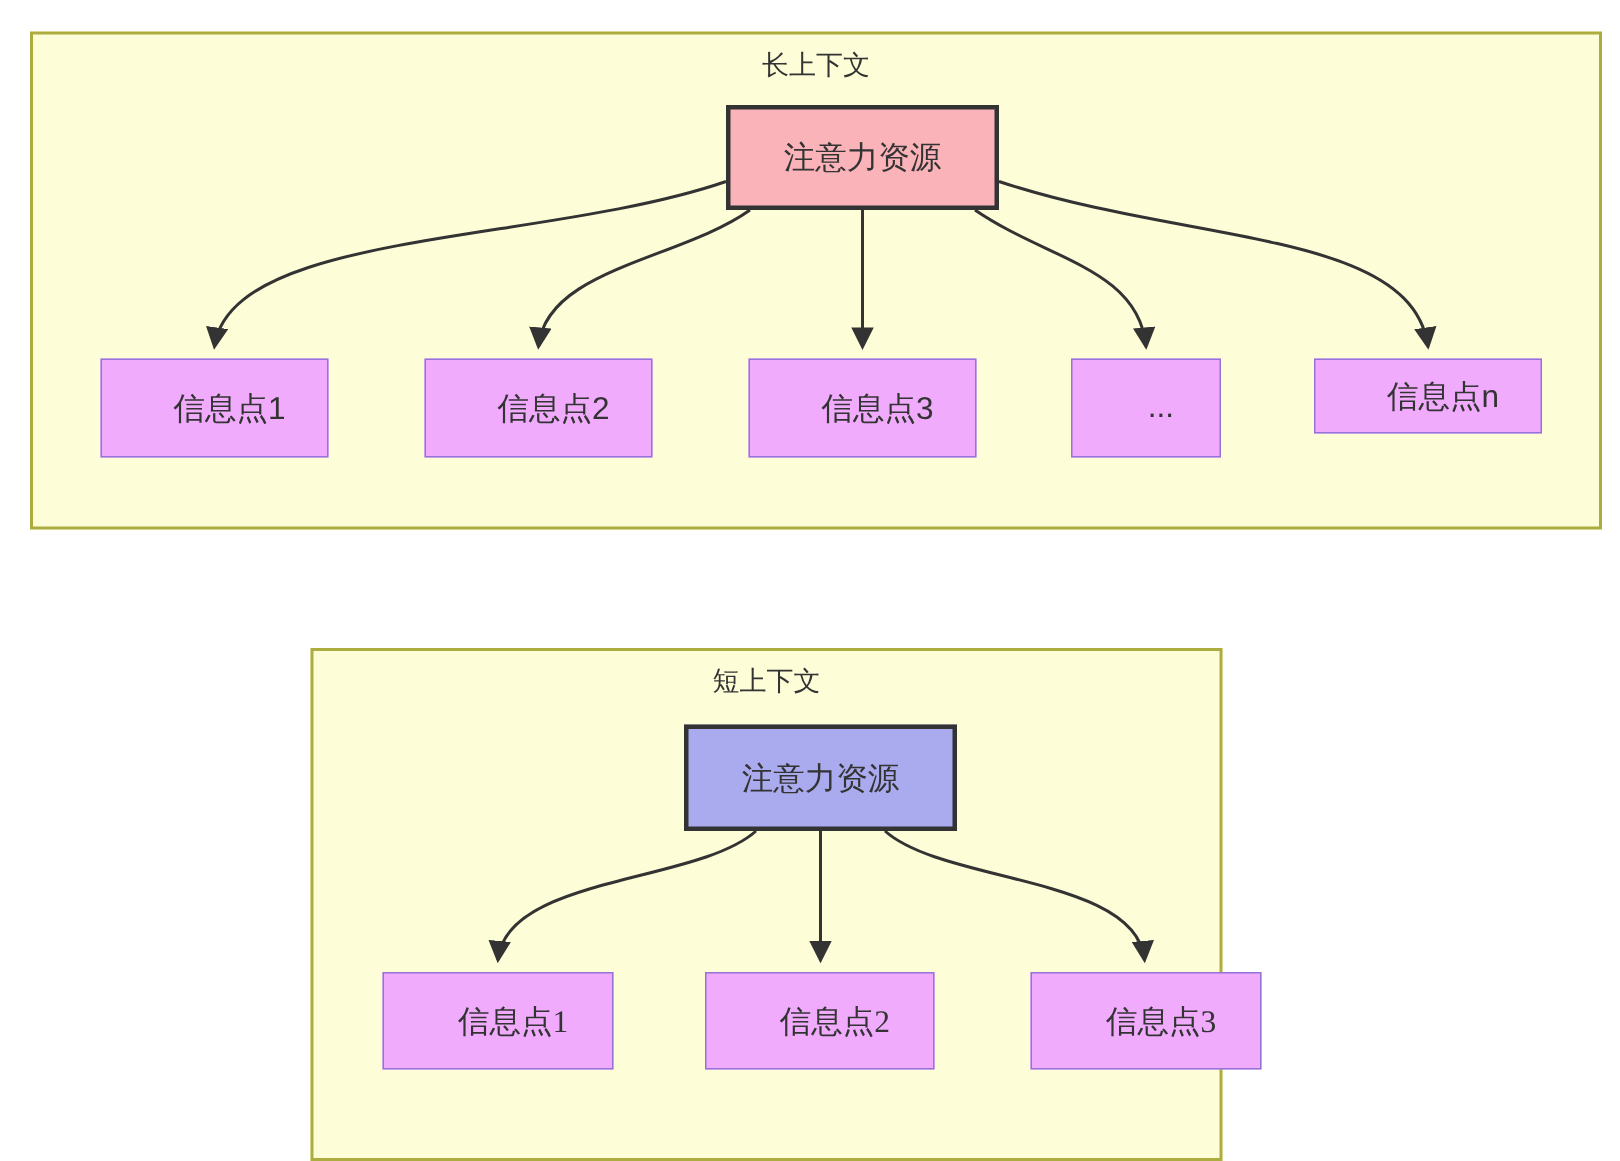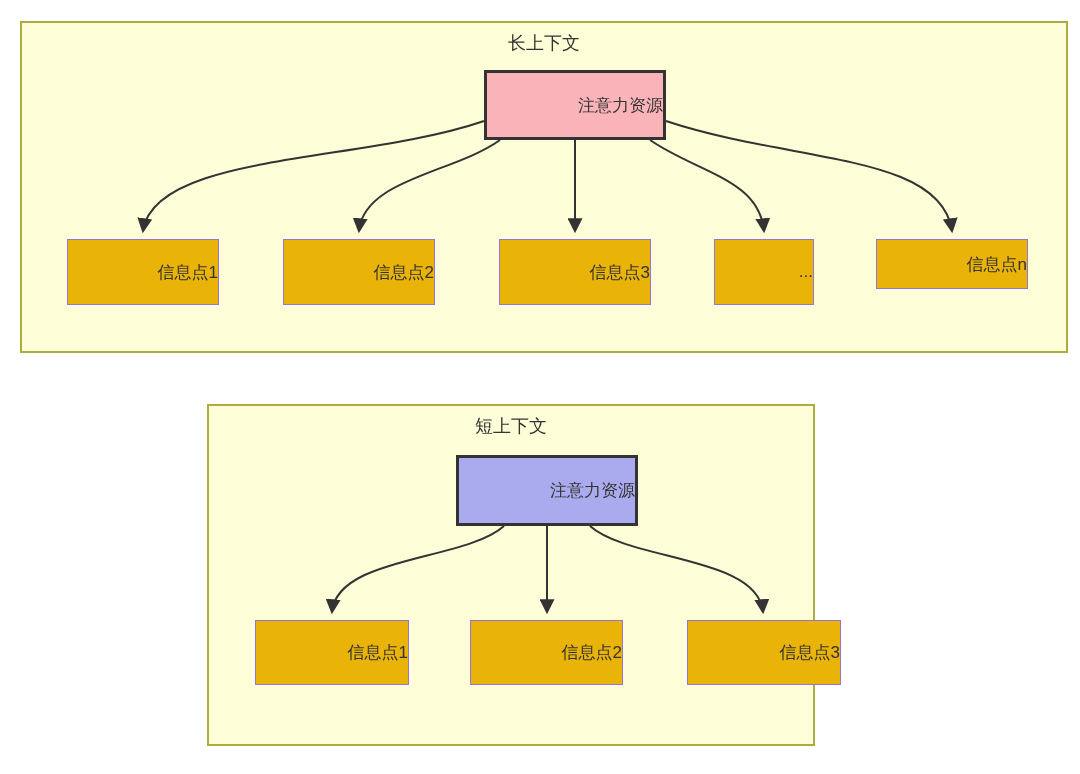--- a/index.html
+++ b/index.html
@@ -15,53 +15,53 @@
     background: #ffffff;
     overflow: hidden;
   }
   .ctx {
     position: absolute;
     box-sizing: border-box;
     background: #FDFDD8;
     border: 2px solid #ADAD3F;
   }
   .ctx-long  { left: 20px;  top: 21px;  width: 1048px; height: 332px; }
-  .ctx-short { left: 207px; top: 404px; width: 608px;  height: 342px; }
+  .ctx-short { left: 207px; top: 432px; width: 608px;  height: 342px; font-family: Liberation Serif, serif; }
   .ctx-title {
     position: absolute;
     top: 8px;
     left: 0;
     width: 100%;
     text-align: center;
     font-size: 18px;
     color: #333333;
   }
   .edges {
     position: absolute;
     left: 0;
     top: 0;
     pointer-events: none;
   }
   .node {
     position: absolute;
     box-sizing: border-box;
     display: flex;
     align-items: center;
-    justify-content: flex-end;
-    font-size: 17px;
+    justify-content: center;
+    font-size: 21px;
     color: #333333;
     text-align: center;
   }
   .hub {
     border: 3px solid #333333;
   }
   .hub-pink { background: #FAB3B9; }
   .hub-blue { background: #AAAAEE; }
   .child {
-    background: #eab308;
+    background: #f0abfc;
     border: 1.5px solid #9673D9;
     padding-left: 20px;
   }
   
   .lc0 { left: 45px;  top: 216px; width: 152px; height: 66px; }
   .lc1 { left: 261px; top: 216px; width: 152px; height: 66px; }
   .lc2 { left: 477px; top: 216px; width: 152px; height: 66px; }
   .lc3 { left: 692px; top: 216px; width: 100px; height: 66px; }
   .lc4 { left: 854px; top: 216px; width: 152px; height: 50px; }
   .hub-long  { left: 462px; top: 47px; width: 182px; height: 70px; }

